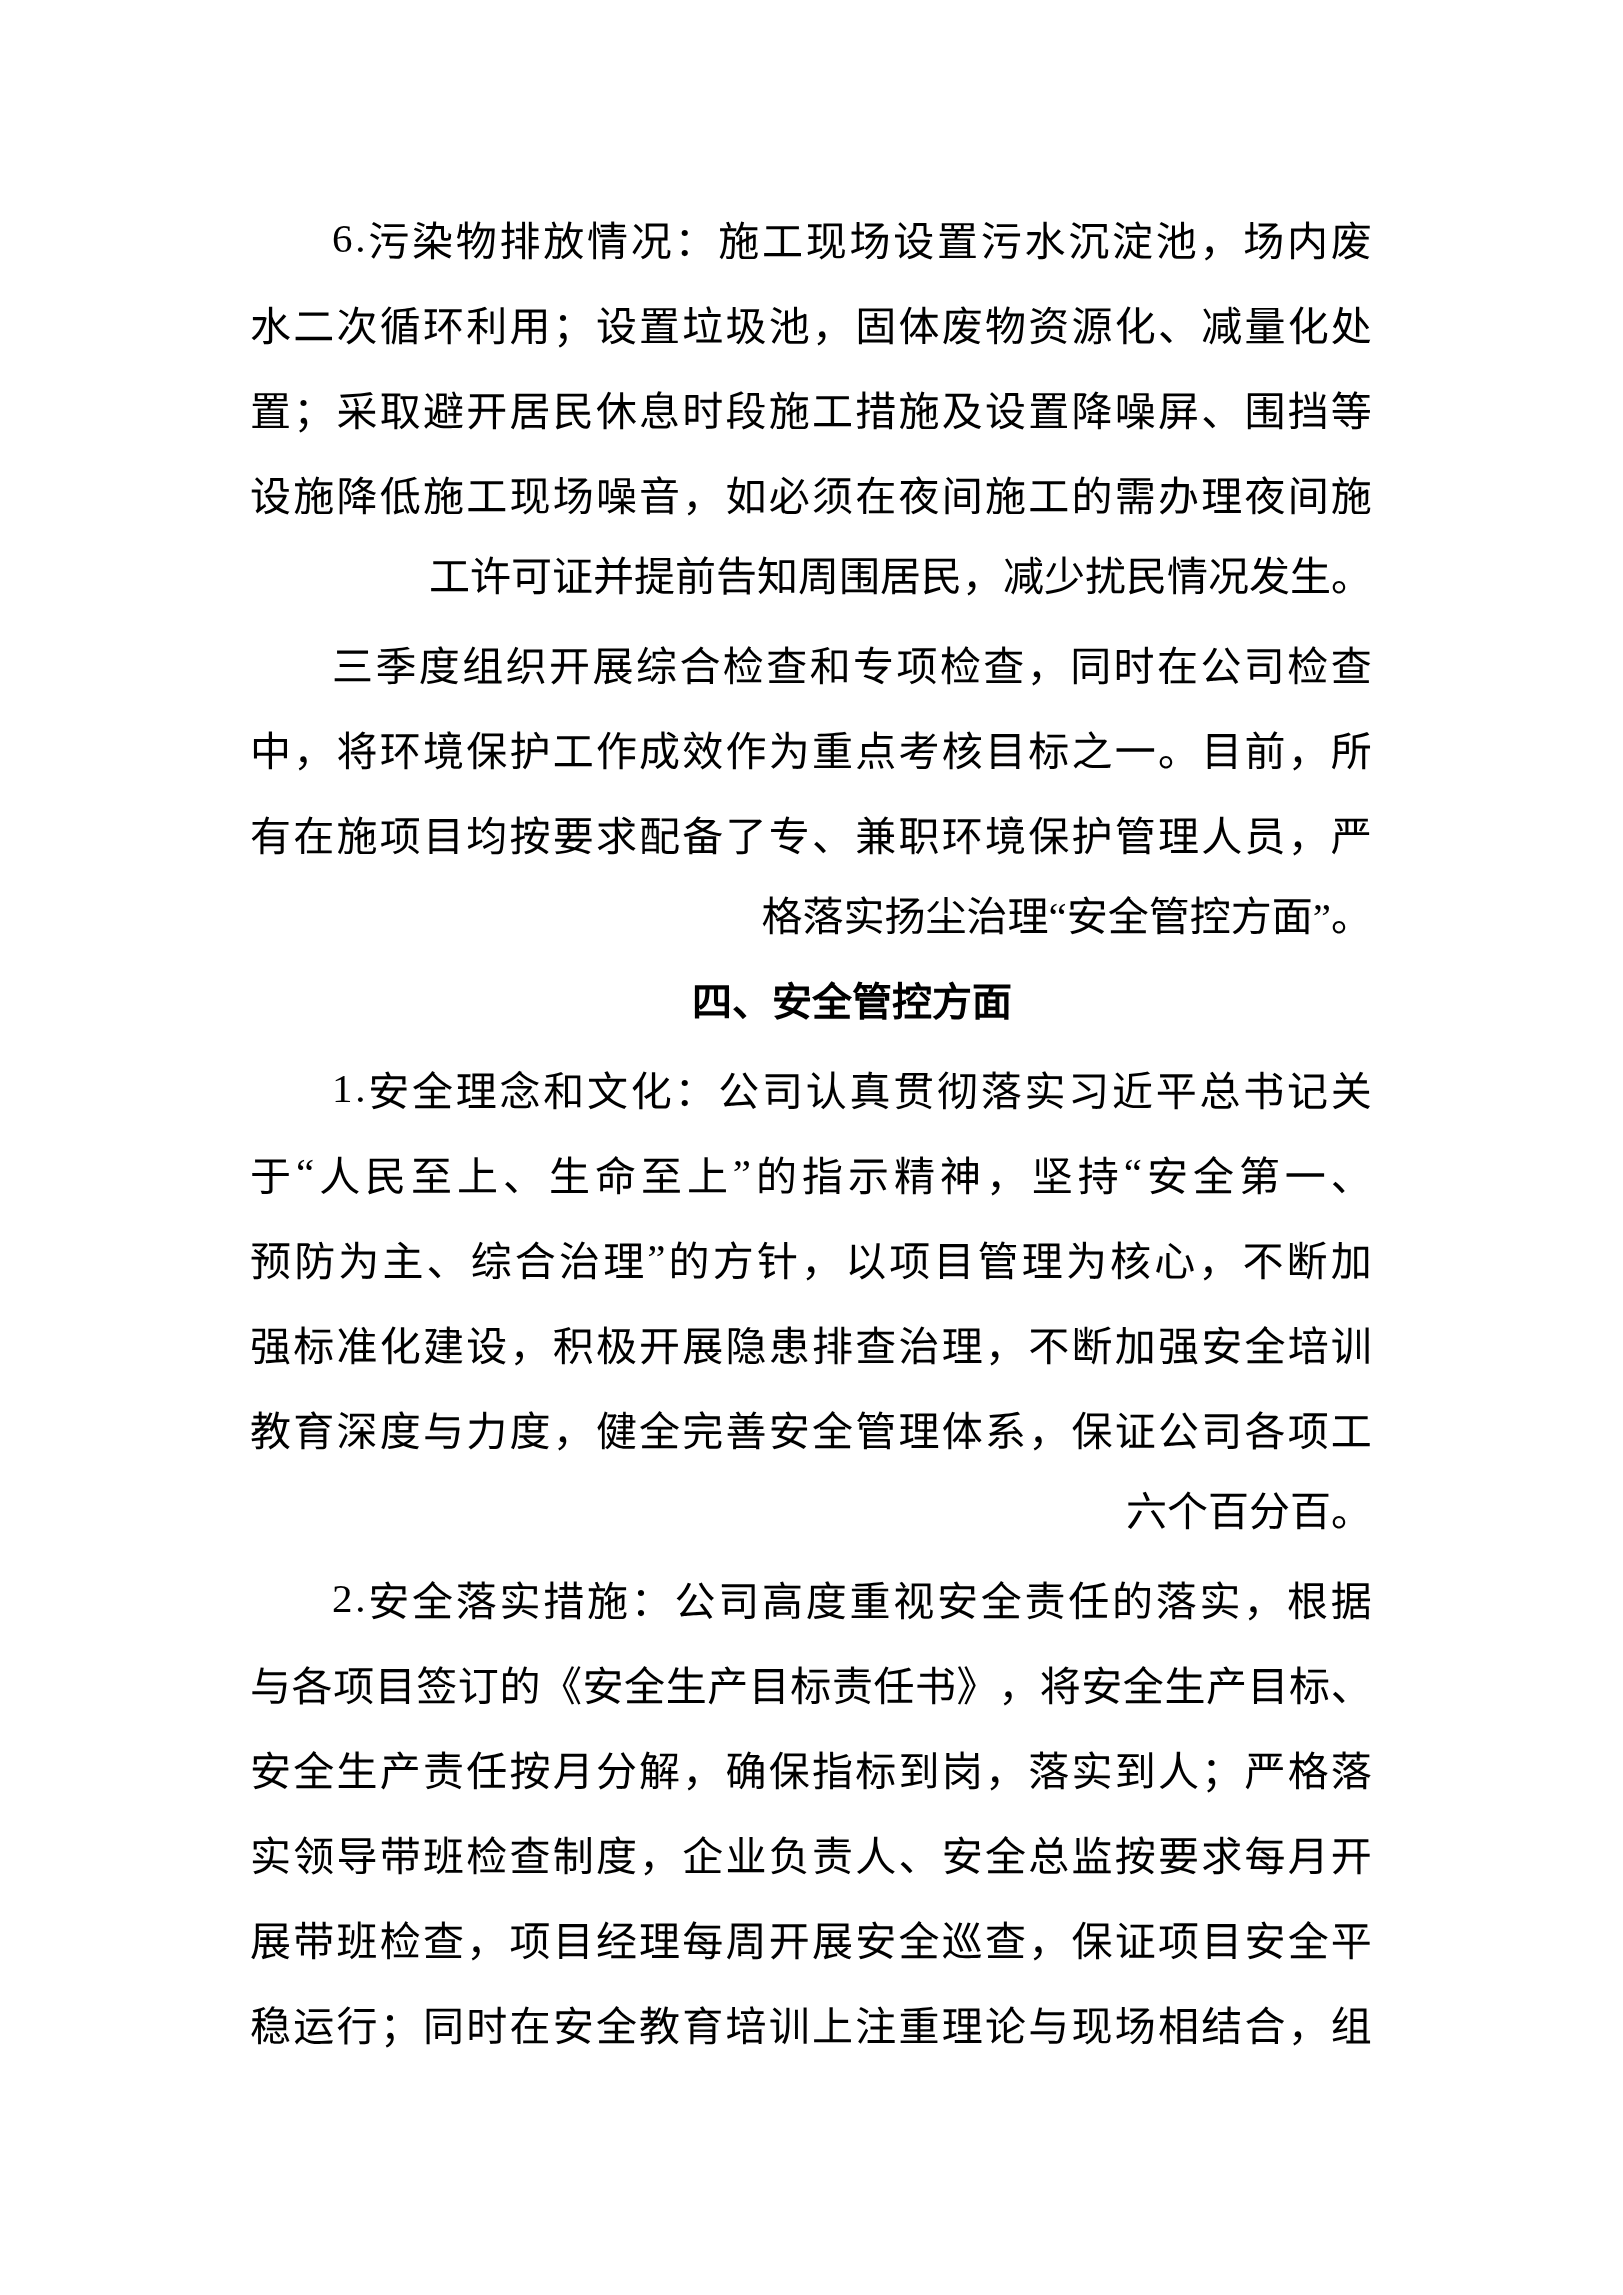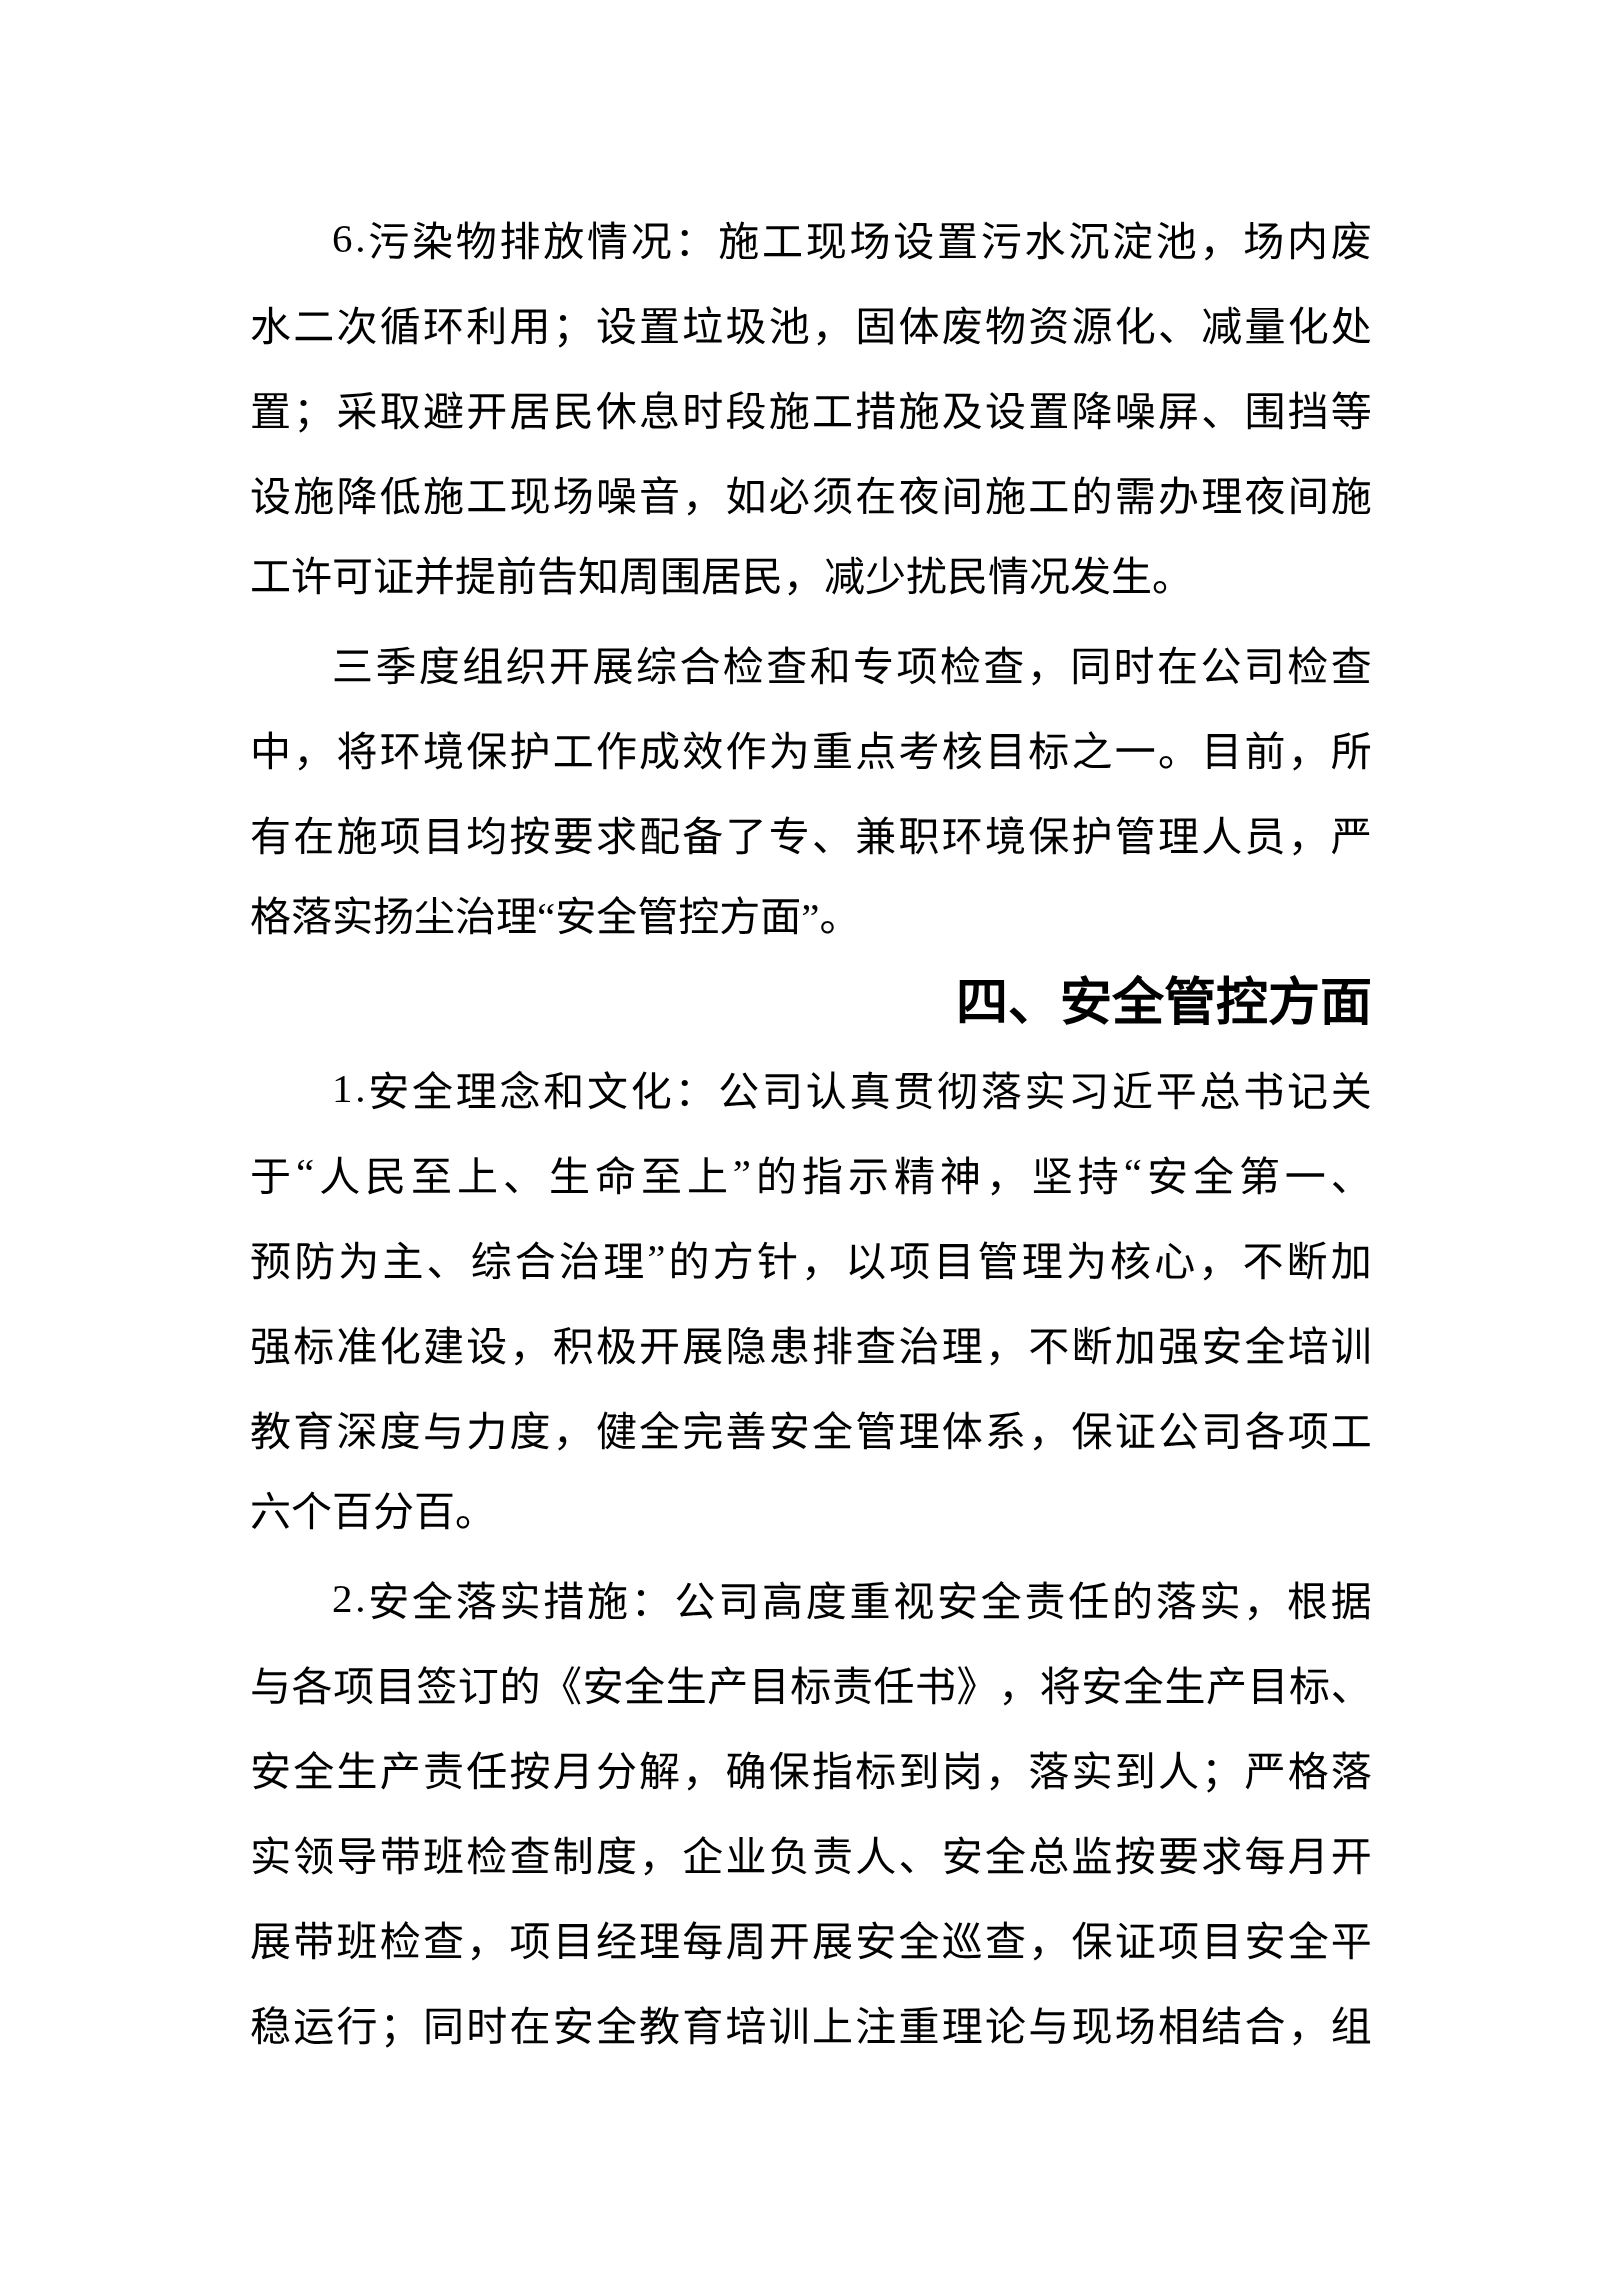--- a/index.html
+++ b/index.html
@@ -38,29 +38,29 @@
     display: flex;
     align-items: center;
     justify-content: space-between;
   }
   .line.start {
     padding-left: 82px; 
   }
   
   .line.end {
     line-height: 85px;
-    text-align: left;
+    text-align: right;
   }
   
   .line.heading {
     line-height: 85px;
-    text-align: right;
+    text-align: center;
     text-indent: 82px;
     font-weight: 700;
-    font-size: 52px;
+    font-size: 40px;
     font-family: "Liberation Sans", "DejaVu Sans", sans-serif;
   }
   .glyph {
     flex: 0 0 auto;
   }
 </style>
 </head>
 <body>
 
 <div class="page">

